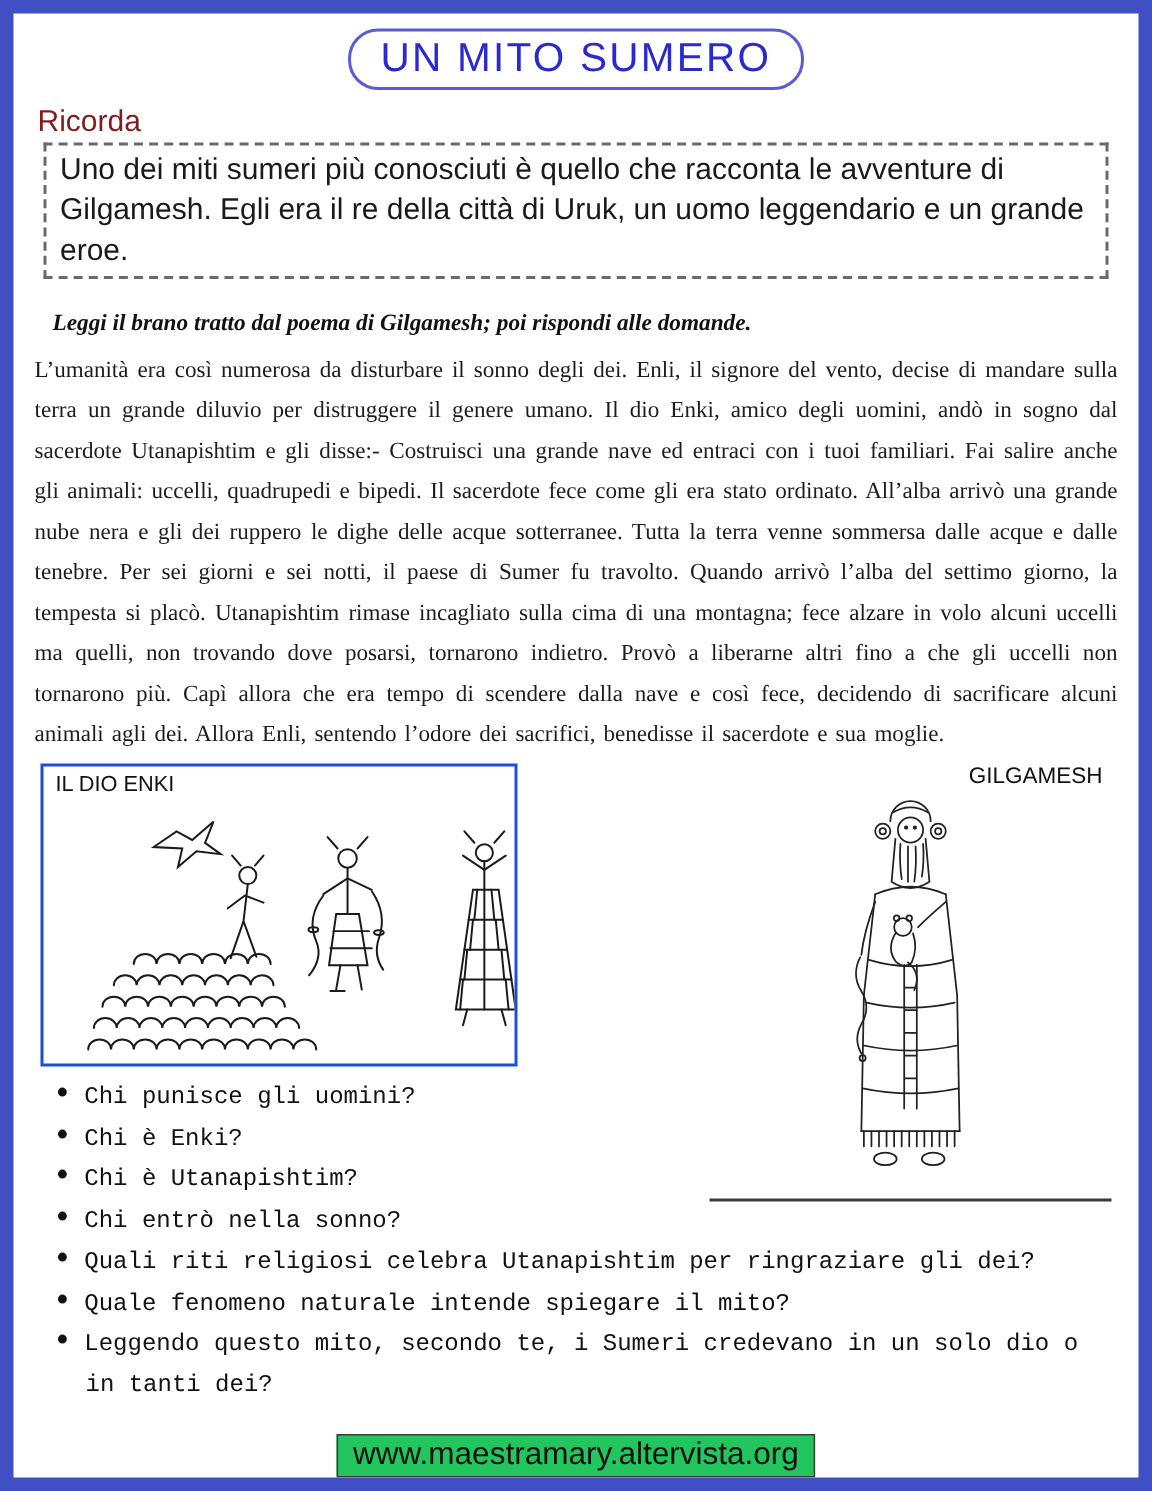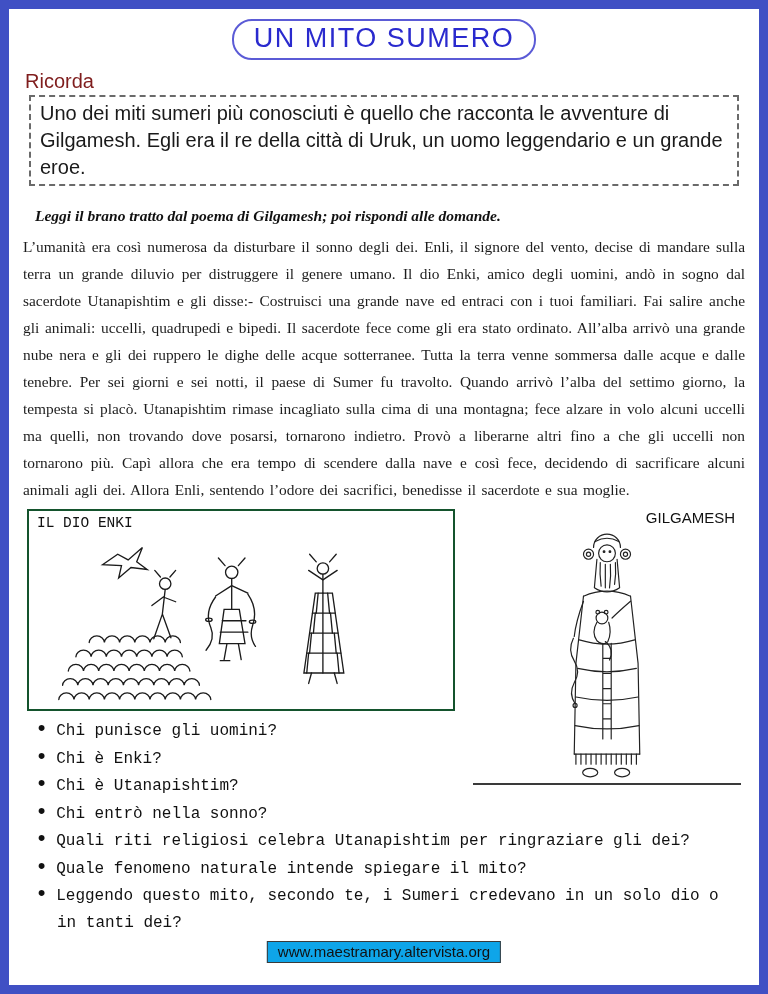--- a/index.html
+++ b/index.html
@@ -50,35 +50,34 @@
     line-height:27px;
     text-align:justify;
     word-spacing:1.5px;
     color:#1c1c1c;
   }
   .bottom { margin:6px 18px 0; }
   .gilg {
     float:right;
     width:268px;
     border-bottom:2px solid #3a3a3a;
-    padding-bottom:2px;
+    padding-bottom:18px;
   }
   .gilg-caption {
     text-align:right;
     padding-right:6px;
     font-size:15px;
     height:20px;
   }
   .gilg svg { display:block; margin:0 auto; }
   .enki-box {
     position:relative;
-    width:428px; height:202px;
-    border:2px solid #14532d;
+    width:318px; height:202px;
+    border:2px solid #1d4ed8;
     overflow:hidden;
-    font-family:Liberation Mono, monospace;
   }
   .enki-caption {
     position:absolute; top:4px; left:8px;
     font-size:14.5px;
     background:#fff;
   }
   .enki-box svg { display:block; margin-top:10px; }
   ul.questions {
     list-style:none;
     margin:6px 0 0 8px;
@@ -90,27 +89,27 @@
     padding-left:22px;
     text-indent:-22px;
   }
   ul.questions li::before {
     content:"\2022";
     margin-right:8px;
     font-size:22px;
   }
   .footer {
     position:absolute;
-    left:50%; bottom:22px;
+    left:50%; bottom:0;
     transform:translateX(-50%);
     border:1.5px solid #3a3a3a;
     padding:1px 10px 2px;
-    font-size:15px;
+    font-size:21px;
     white-space:nowrap;
-    background:#0ea5e9;
+    background:#22c55e;
   }
 </style>
 </head>
 <body>
 
 <div class="page">
 
   <div class="title-box">UN MITO SUMERO</div>
 
   <div class="ricorda">Ricorda</div>

